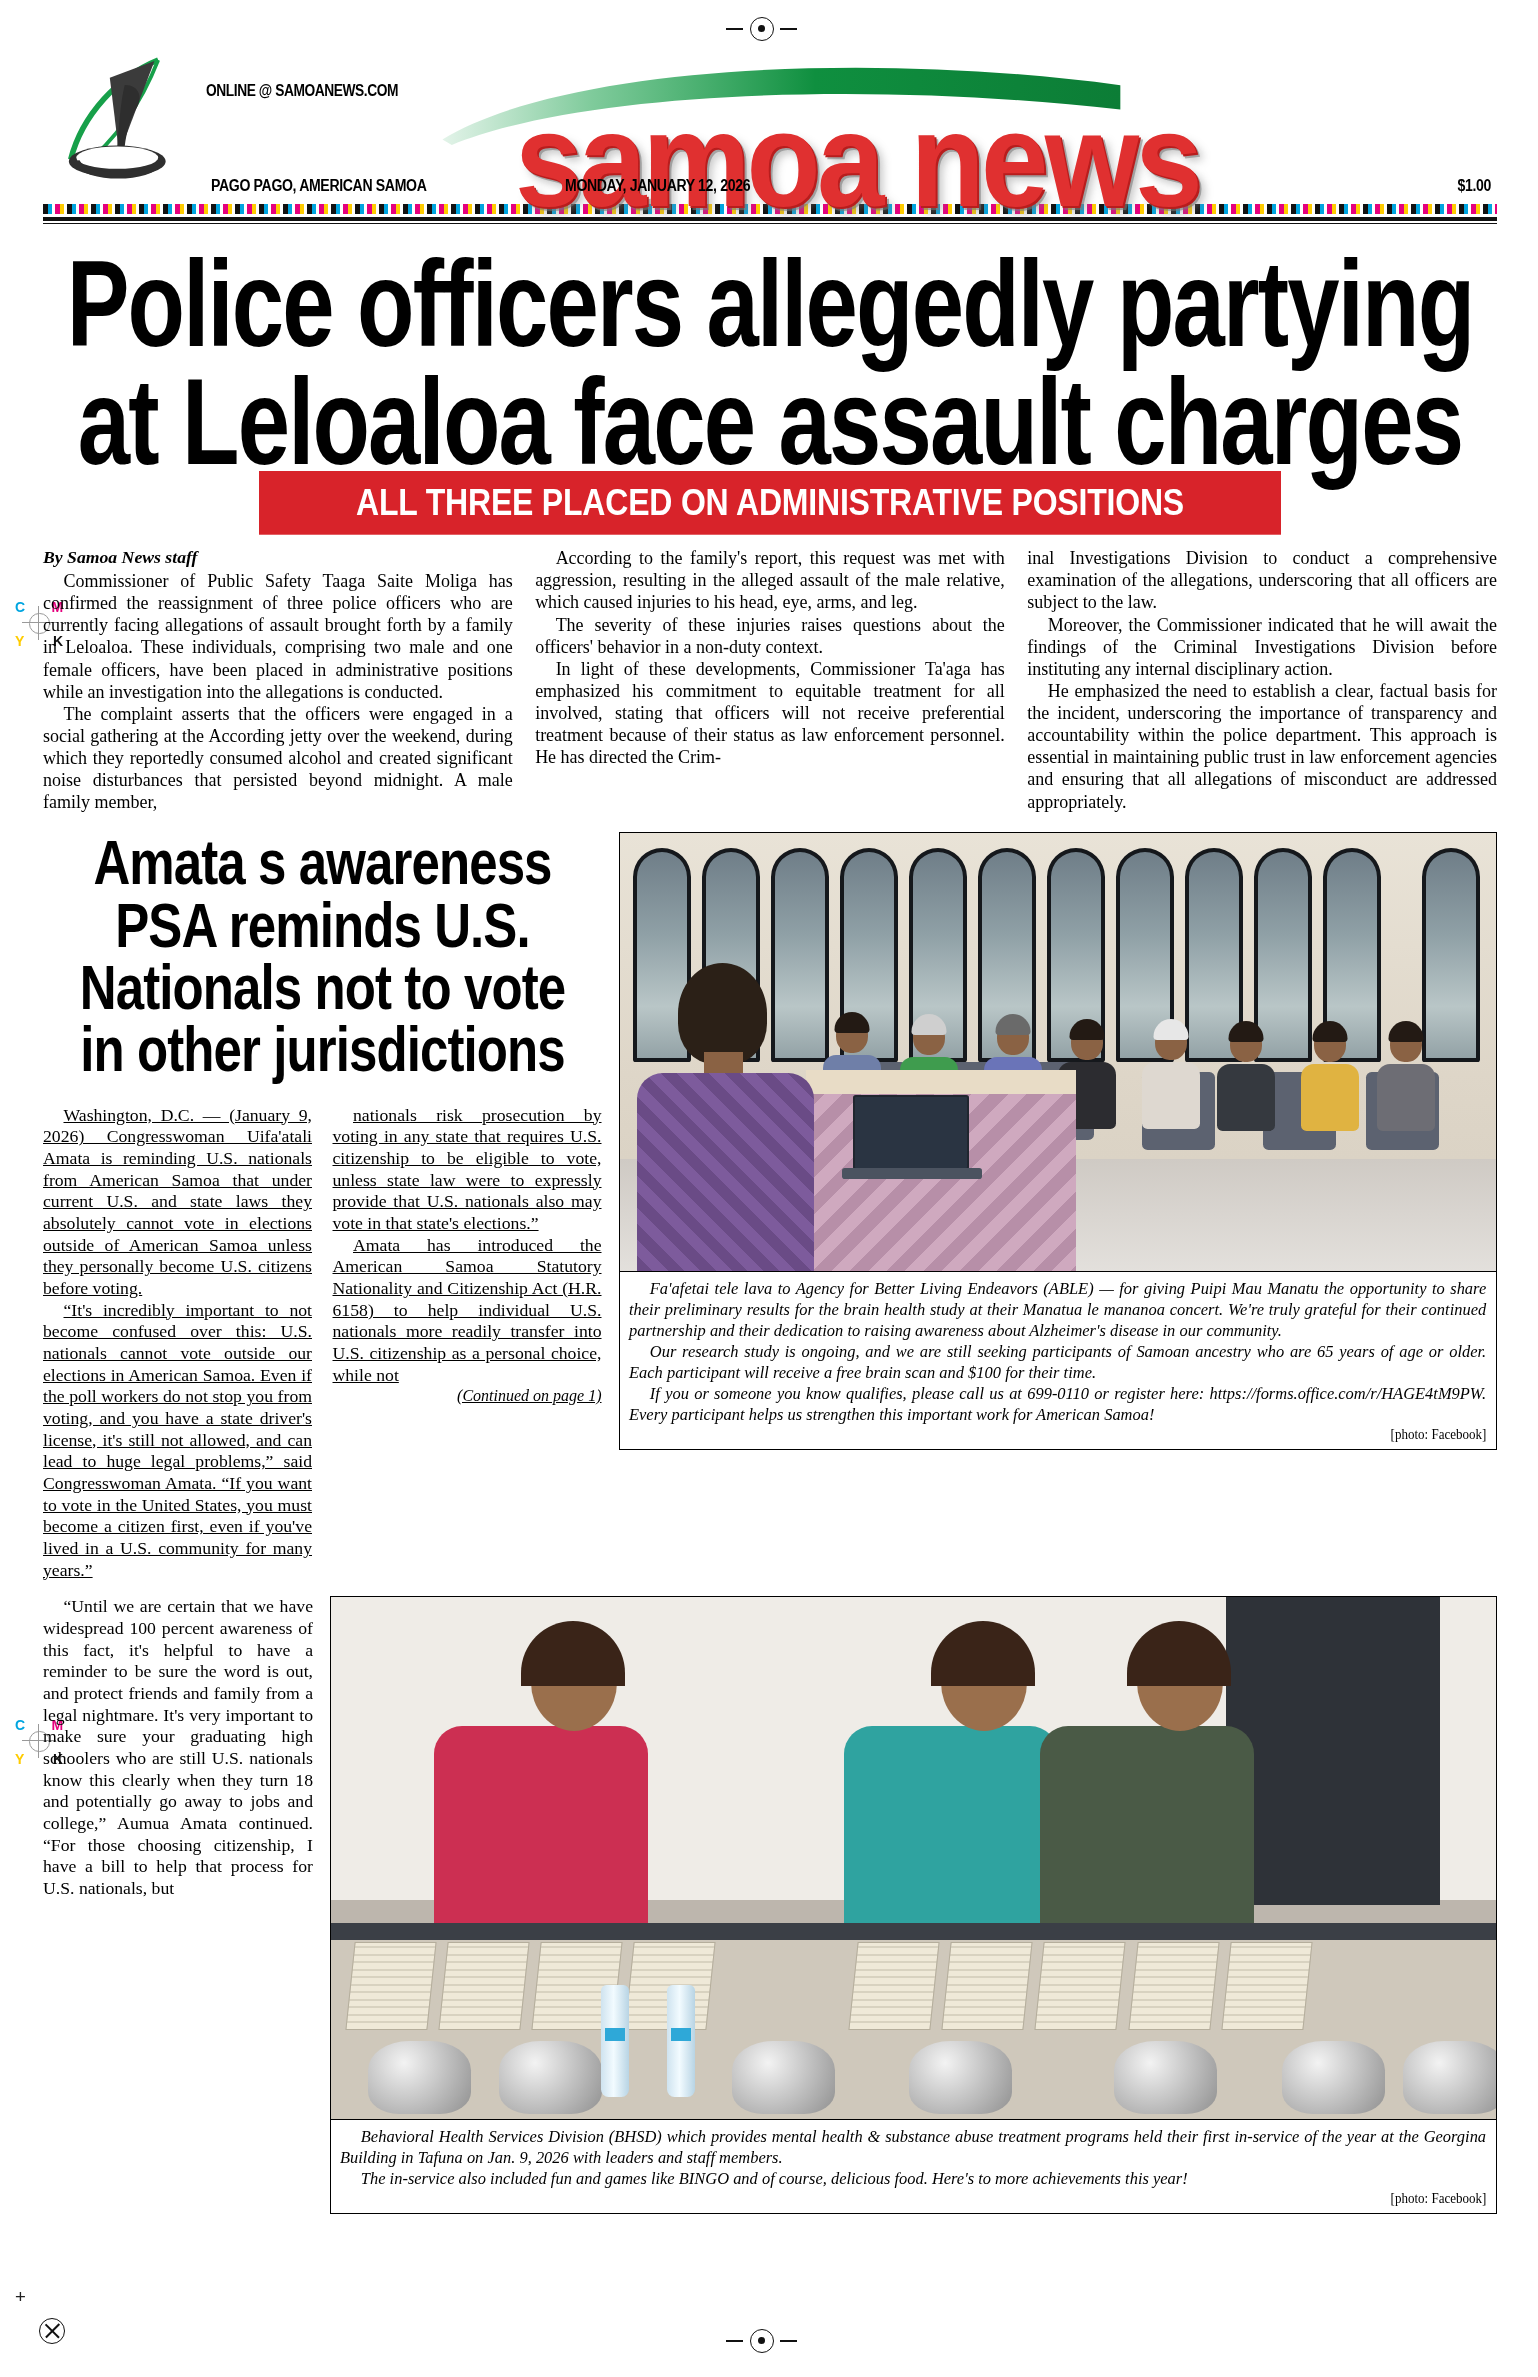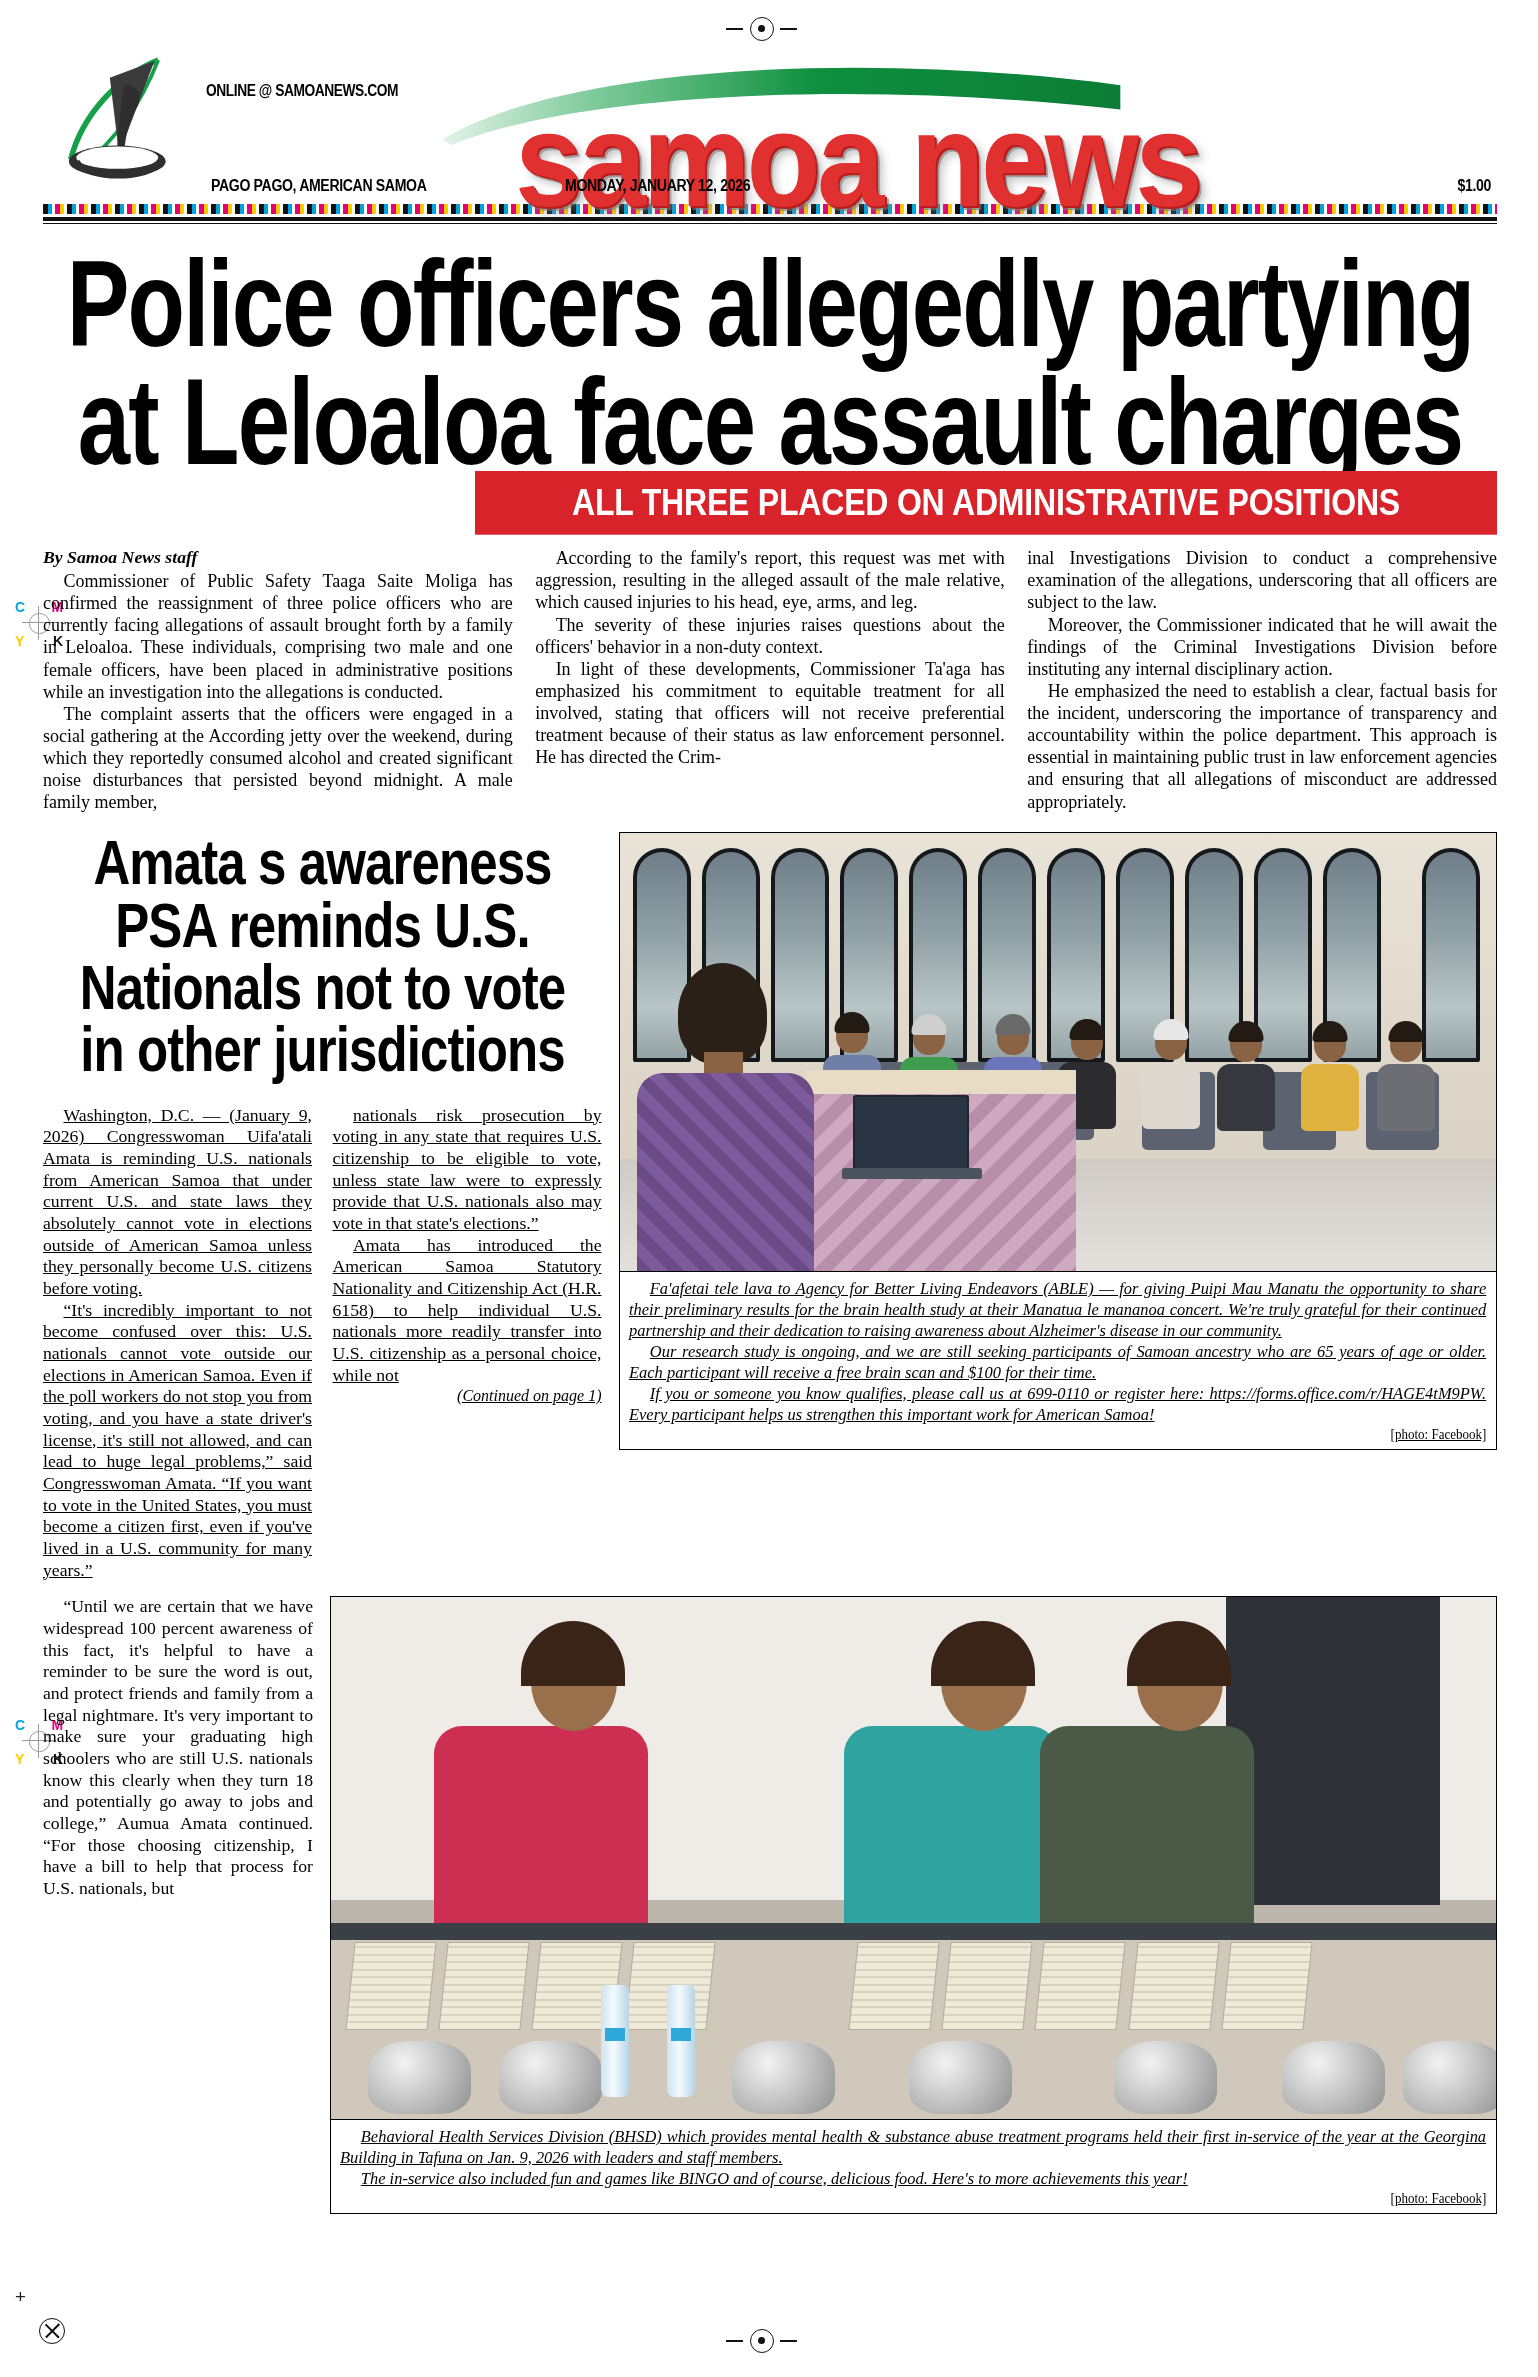--- a/index.html
+++ b/index.html
@@ -180,21 +180,21 @@
     transform: scaleX(0.97) scaleY(1.26);
     transform-origin: center top;
     margin-top: 20.5px;
     height: 183px;
   }
   .main-head div { white-space: nowrap; }
 
   .kicker-wrap {
     margin-top: 43px;
     display: flex;
-    justify-content: flex-end;
+    justify-content: center;
   }
   .kicker {
     background: #d8232a;
     color: #fff;
     font-family: "Liberation Sans", sans-serif;
     font-weight: bold;
     font-size: 32px;
     letter-spacing: -0.2px;
     padding: 7.5px 15px 9.3px 15px;
     width: 1022px;
@@ -270,21 +270,20 @@
     border: 1.4px solid #000;
     box-sizing: border-box;
     position: relative;
     overflow: hidden;
   }
   .cap-box {
     border: 1.4px solid #000;
     border-top: none;
     box-sizing: border-box;
     padding: 5.6px 9.3px 6.5px 9.3px;
-    text-decoration: underline;
   }
   .cap {
     margin: 0;
     font-style: italic;
     font-size: 17.7px;
     line-height: 1.19;
     text-align: justify;
     text-indent: 22.4px;
     transform: scaleX(0.93);
     transform-origin: left top;

